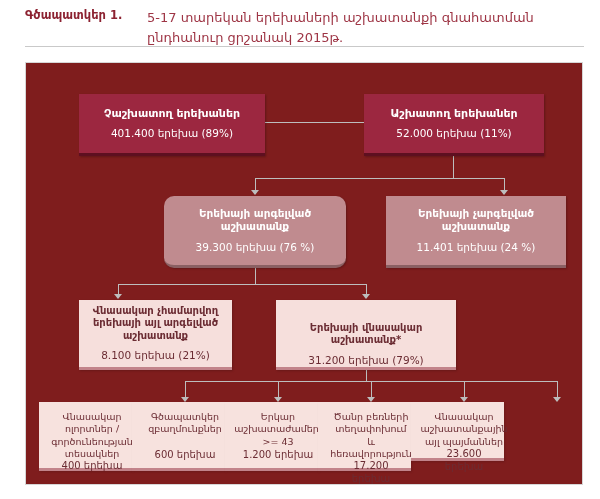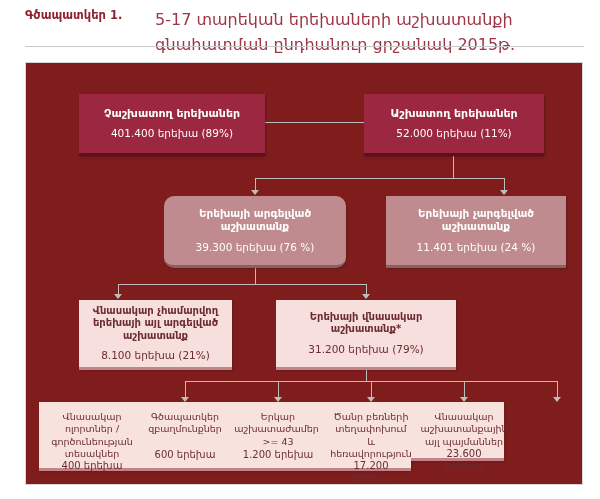--- a/index.html
+++ b/index.html
@@ -28,24 +28,24 @@
     left: 0px;
     top: 2px;
     font-size: 11.5px;
     font-weight: bold;
     color: #8c2231;
     letter-spacing: 0px;
     white-space: nowrap;
   }
   #header-title {
     position: absolute;
-    left: 130px;
+    left: 122px;
     top: 2px;
     width: 420px;
-    font-size: 16px;
+    font-size: 13px;
     color: #9e3545;
     line-height: 1.55;
   }
   #header-rule {
     position: absolute;
     left: 25px;
     top: 46px;
     width: 559px;
     height: 1px;
     background: #c9c9c9;
@@ -201,21 +201,21 @@
   <div class="node lvl2" style="left:360px; top:133px; width:180px; height:72px;">
     <div class="title">Երեխայի չարգելված աշխատանք</div>
     <div class="value">11.401 երեխա (24 %)</div>
   </div>
 
   <div class="node lvl3" style="left:53px; top:237px; width:153px; height:70px;">
     <div class="title">Վնասակար չհամարվող երեխայի այլ արգելված աշխատանք</div>
     <div class="value">8.100 երեխա (21%)</div>
   </div>
 
-  <div class="node lvl3" style="left:250px; top:237px; width:180px; height:70px;">
+  <div class="node lvl3" style="left:250px; top:237px; width:180px; height:70px;justify-content:flex-end;">
     <div class="title">Երեխայի վնասակար աշխատանք*</div>
     <div class="value">31.200 երեխա (79%)</div>
   </div>
 
   <div class="node lvl4" style="left:13px; top:339px; width:93px; height:69px;">
     <div class="title">Վնասակար ոլորտներ / գործունեության տեսակներ</div>
     <div class="value">400 երեխա</div>
   </div>
 
   <div class="node lvl4" style="left:106px; top:339px; width:93px; height:69px;">

